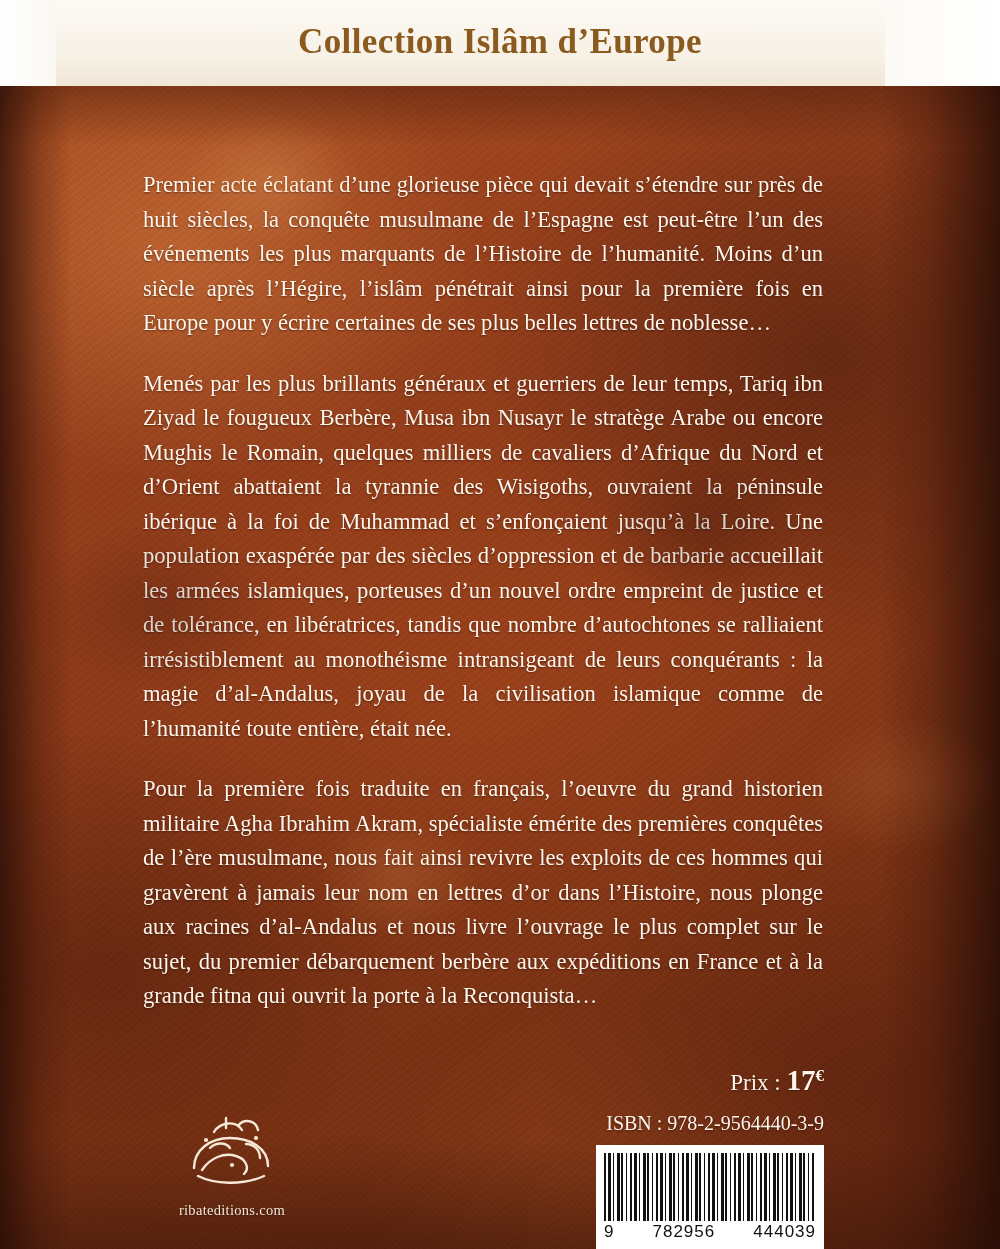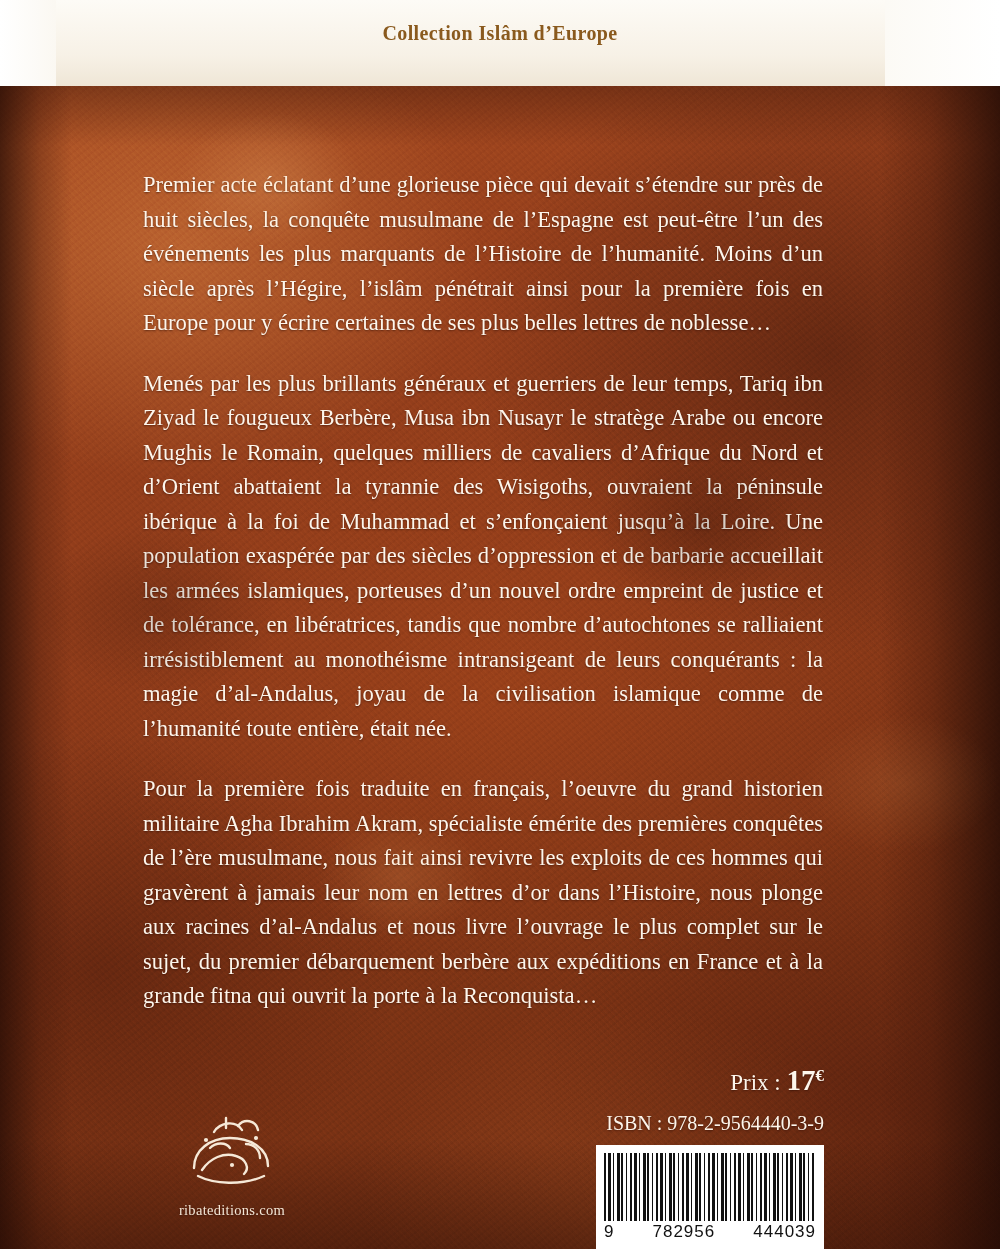--- a/index.html
+++ b/index.html
@@ -59,21 +59,21 @@
     background: linear-gradient(270deg, #ffffff 0%, #fcfaf5 100%);
   }
 
   .collection-title {
     position: absolute;
     left: 0;
     top: 22px;
     width: 1000px;
     text-align: center;
     font-family: "Liberation Serif", serif;
-    font-size: 20px;
+    font-size: 35px;
     font-weight: bold;
     color: #8a5a1e;
     letter-spacing: 0.4px;
   }
 
   
   .cover-body {
     position: absolute;
     left: 0;
     top: 86px;

